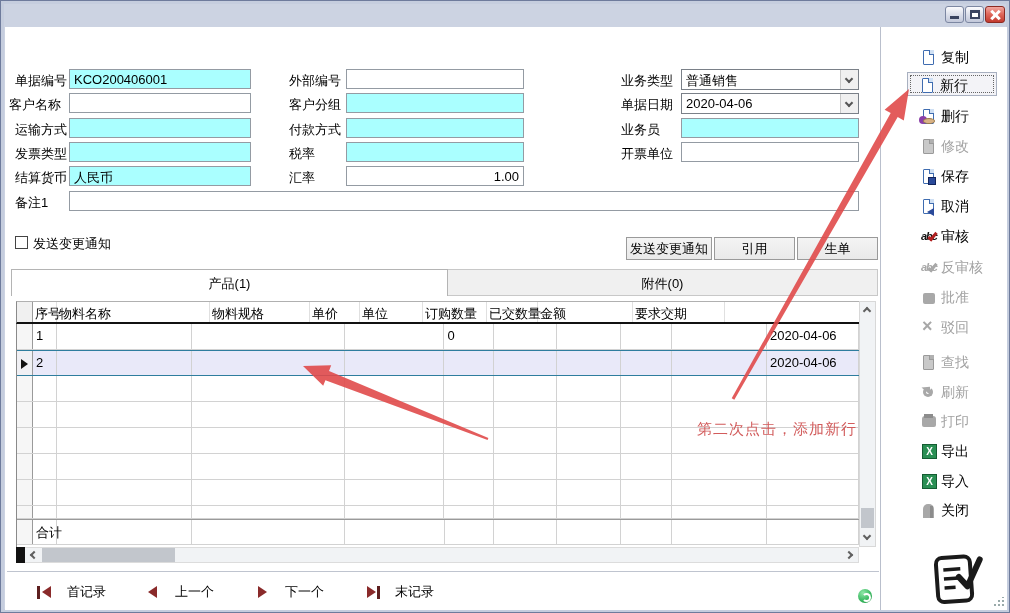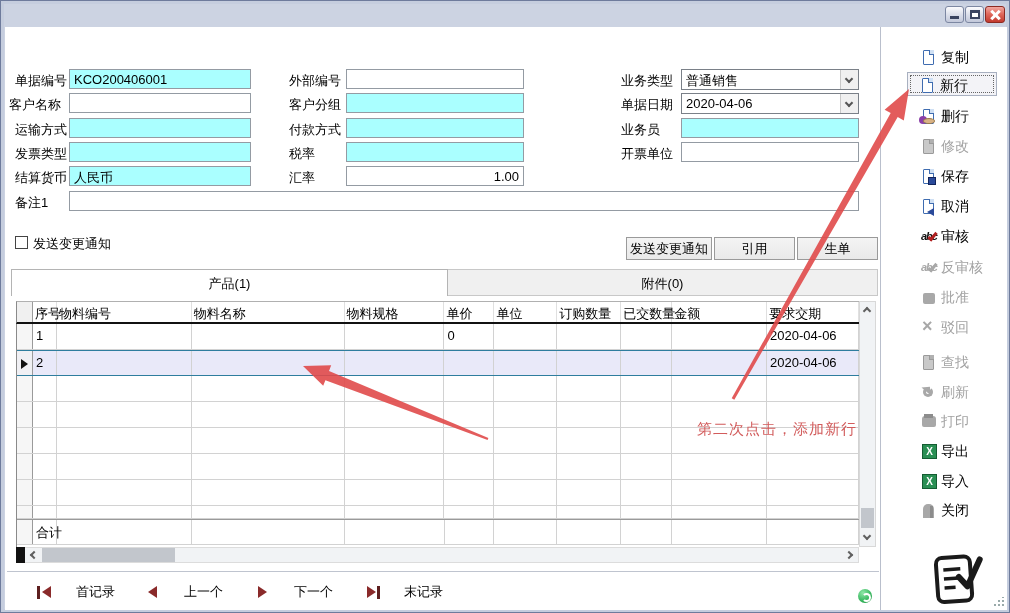--- a/index.html
+++ b/index.html
@@ -59,21 +59,21 @@
   .chev-up { position:absolute; left:4px; top:6px; width:6px; height:6px; border-left:2px solid #606060; border-top:2px solid #606060; transform:rotate(45deg);}
   .chev-dn { position:absolute; left:4px; top:3px; width:6px; height:6px; border-right:2px solid #606060; border-bottom:2px solid #606060; transform:rotate(45deg);}
   .vsb-thumb { position:absolute; left:1px; top:206px; width:13px; height:20px; background:#c2c6cc; }
   .hsb { position:absolute; left:15px; top:546px; width:843px; height:16px; background:#f1f3f5; border:1px solid #dcdcdc; }
   .hsb-black { position:absolute; left:-1px; top:-1px; width:9px; height:16px; background:#111; }
   .chev-l { position:absolute; left:5px; top:4px; width:6px; height:6px; border-left:2px solid #606060; border-bottom:2px solid #606060; transform:rotate(45deg);}
   .chev-r { position:absolute; right:5px; top:4px; width:6px; height:6px; border-right:2px solid #606060; border-top:2px solid #606060; transform:rotate(45deg);}
   .hsb-thumb { position:absolute; left:25px; top:0; width:133px; height:14px; background:#c2c6cc; }
   
   #nav-sep { position:absolute; left:6px; top:570px; width:872px; height:2px; border-top:1px solid #bfc4cf; border-bottom:1px solid #fff; }
-  .nav-item { position:absolute; top:582px; height:18px; display:flex; align-items:center; gap:23px; font-size:13px; }
+  .nav-item { position:absolute; top:582px; height:18px; display:flex; align-items:center; gap:14px; font-size:13px; }
   .nav-ic { display:inline-block; position:relative; width:16px; height:13px; }
   .nav-bar { position:absolute; top:0; width:3px; height:13px; background:#5d1f1f; }
   .tri-l { position:absolute; top:0; width:0; height:0; border-right:9px solid #8a2a2a; border-top:6.5px solid transparent; border-bottom:6.5px solid transparent; }
   .tri-r { position:absolute; top:0; width:0; height:0; border-left:9px solid #8a2a2a; border-top:6.5px solid transparent; border-bottom:6.5px solid transparent; }
   .sync-dot { position:absolute; left:857px; top:588px; width:14px; height:14px; border-radius:50%;
     background:radial-gradient(circle at 5px 4px,#8fe8a8,#35b55c 60%,#1d8f40); }
   .sync-dot::after { content:""; position:absolute; left:4px; top:4px; width:5px; height:5px; border:2px solid #fff; border-radius:50%; border-left-color:transparent;}
   
   .sb-item { position:absolute; left:902px; width:104px; height:22px; display:flex; align-items:flex-end; font-size:14px; padding-left:18px; }
   .sb-item .sbl { color:#000; }
@@ -178,21 +178,20 @@
   <div class="act-btn" style="left:625px;top:236px;width:86px">发送变更通知</div>
   <div class="act-btn" style="left:713px;top:236px;width:81px">引用</div>
   <div class="act-btn" style="left:796px;top:236px;width:81px">生单</div>
 
   <div class="tab active" style="left:10px;width:437px">产品(1)</div>
   <div class="tab inactive" style="left:447px;width:430px">附件(0)</div>
 
   <div id="grid-head">
       <div class="hc" style="width: 16px;"></div>
       <div class="hc" style="width: 24px;">序号</div>
-      <div class="hc" style="width: 135px;">物料编号</div>
       <div class="hc" style="width: 153px;">物料名称</div>
       <div class="hc" style="width: 100px;">物料规格</div>
       <div class="hc" style="width: 50px;">单价</div>
       <div class="hc" style="width: 63px;">单位</div>
       <div class="hc" style="width: 64px;">订购数量</div>
       <div class="hc" style="width: 51px;">已交数量</div>
       <div class="hc" style="width: 95px;">金额</div>
       <div class="hc" style="width: 92px;">要求交期</div>
     </div>
   <div id="grid-body">

